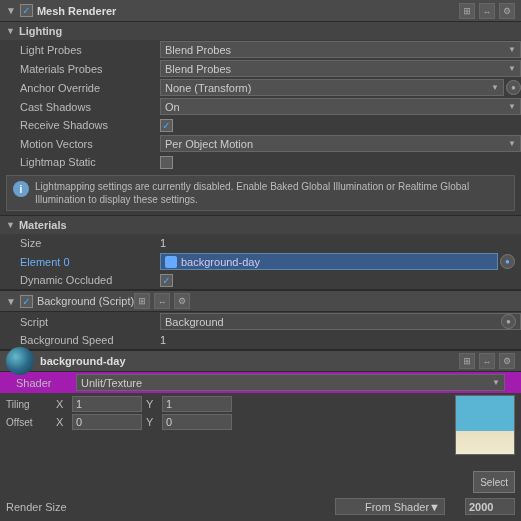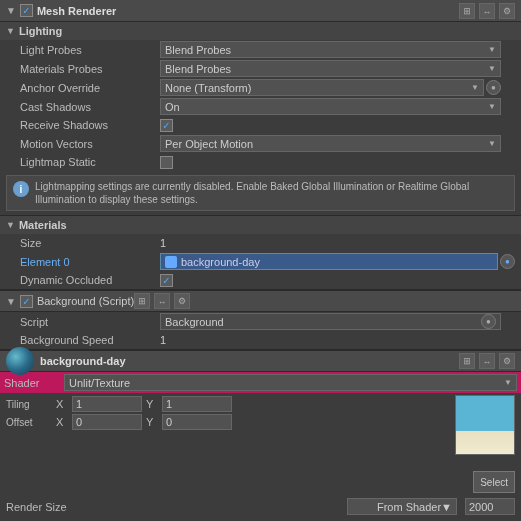--- a/index.html
+++ b/index.html
@@ -63,21 +63,21 @@
     }
     .section-title {
       font-size: 11px;
       color: #ccc;
       font-weight: bold;
     }
     
     .row {
       display: flex;
       align-items: center;
-      padding: 1px 20px 1px 20px;
+      padding: 1px 0 1px 20px;
       min-height: 18px;
     }
     .row-label {
       width: 140px;
       color: #bbb;
       font-size: 11px;
       flex-shrink: 0;
     }
     .row-control {
       flex: 1;
@@ -218,22 +218,22 @@
     }
     .material-title {
       font-size: 11px;
       color: #ddd;
       font-weight: bold;
       flex: 1;
     }
     .shader-row {
       display: flex;
       align-items: center;
-      padding: 2px 4px;
-      background: #be185d;
+      padding: 2px 16px;
+      background: #a21caf;
     }
     .shader-label {
       width: 60px;
       color: #bbb;
       font-size: 11px;
     }
     .base-rgb-label {
       padding: 4px 6px;
       color: #bbb;
       font-size: 11px;
@@ -536,16 +536,16 @@
       <button class="select-btn">Select</button>
     </div>
   </div>
 
   <div class="render-queue-row">
     <span class="rq-label">Render Size</span>
     <div class="rq-dropdown">
       <span>From Shader</span>
       <span class="arrow-down">▼</span>
     </div>
-    <input class="rq-value" type="text" style="margin-left: 4px;" value="2000">
+    <input class="rq-value" type="text" style="margin-left: 16px; font-weight: bold;" value="2000">
   </div>
 
 </div>
 
 </body></html>

